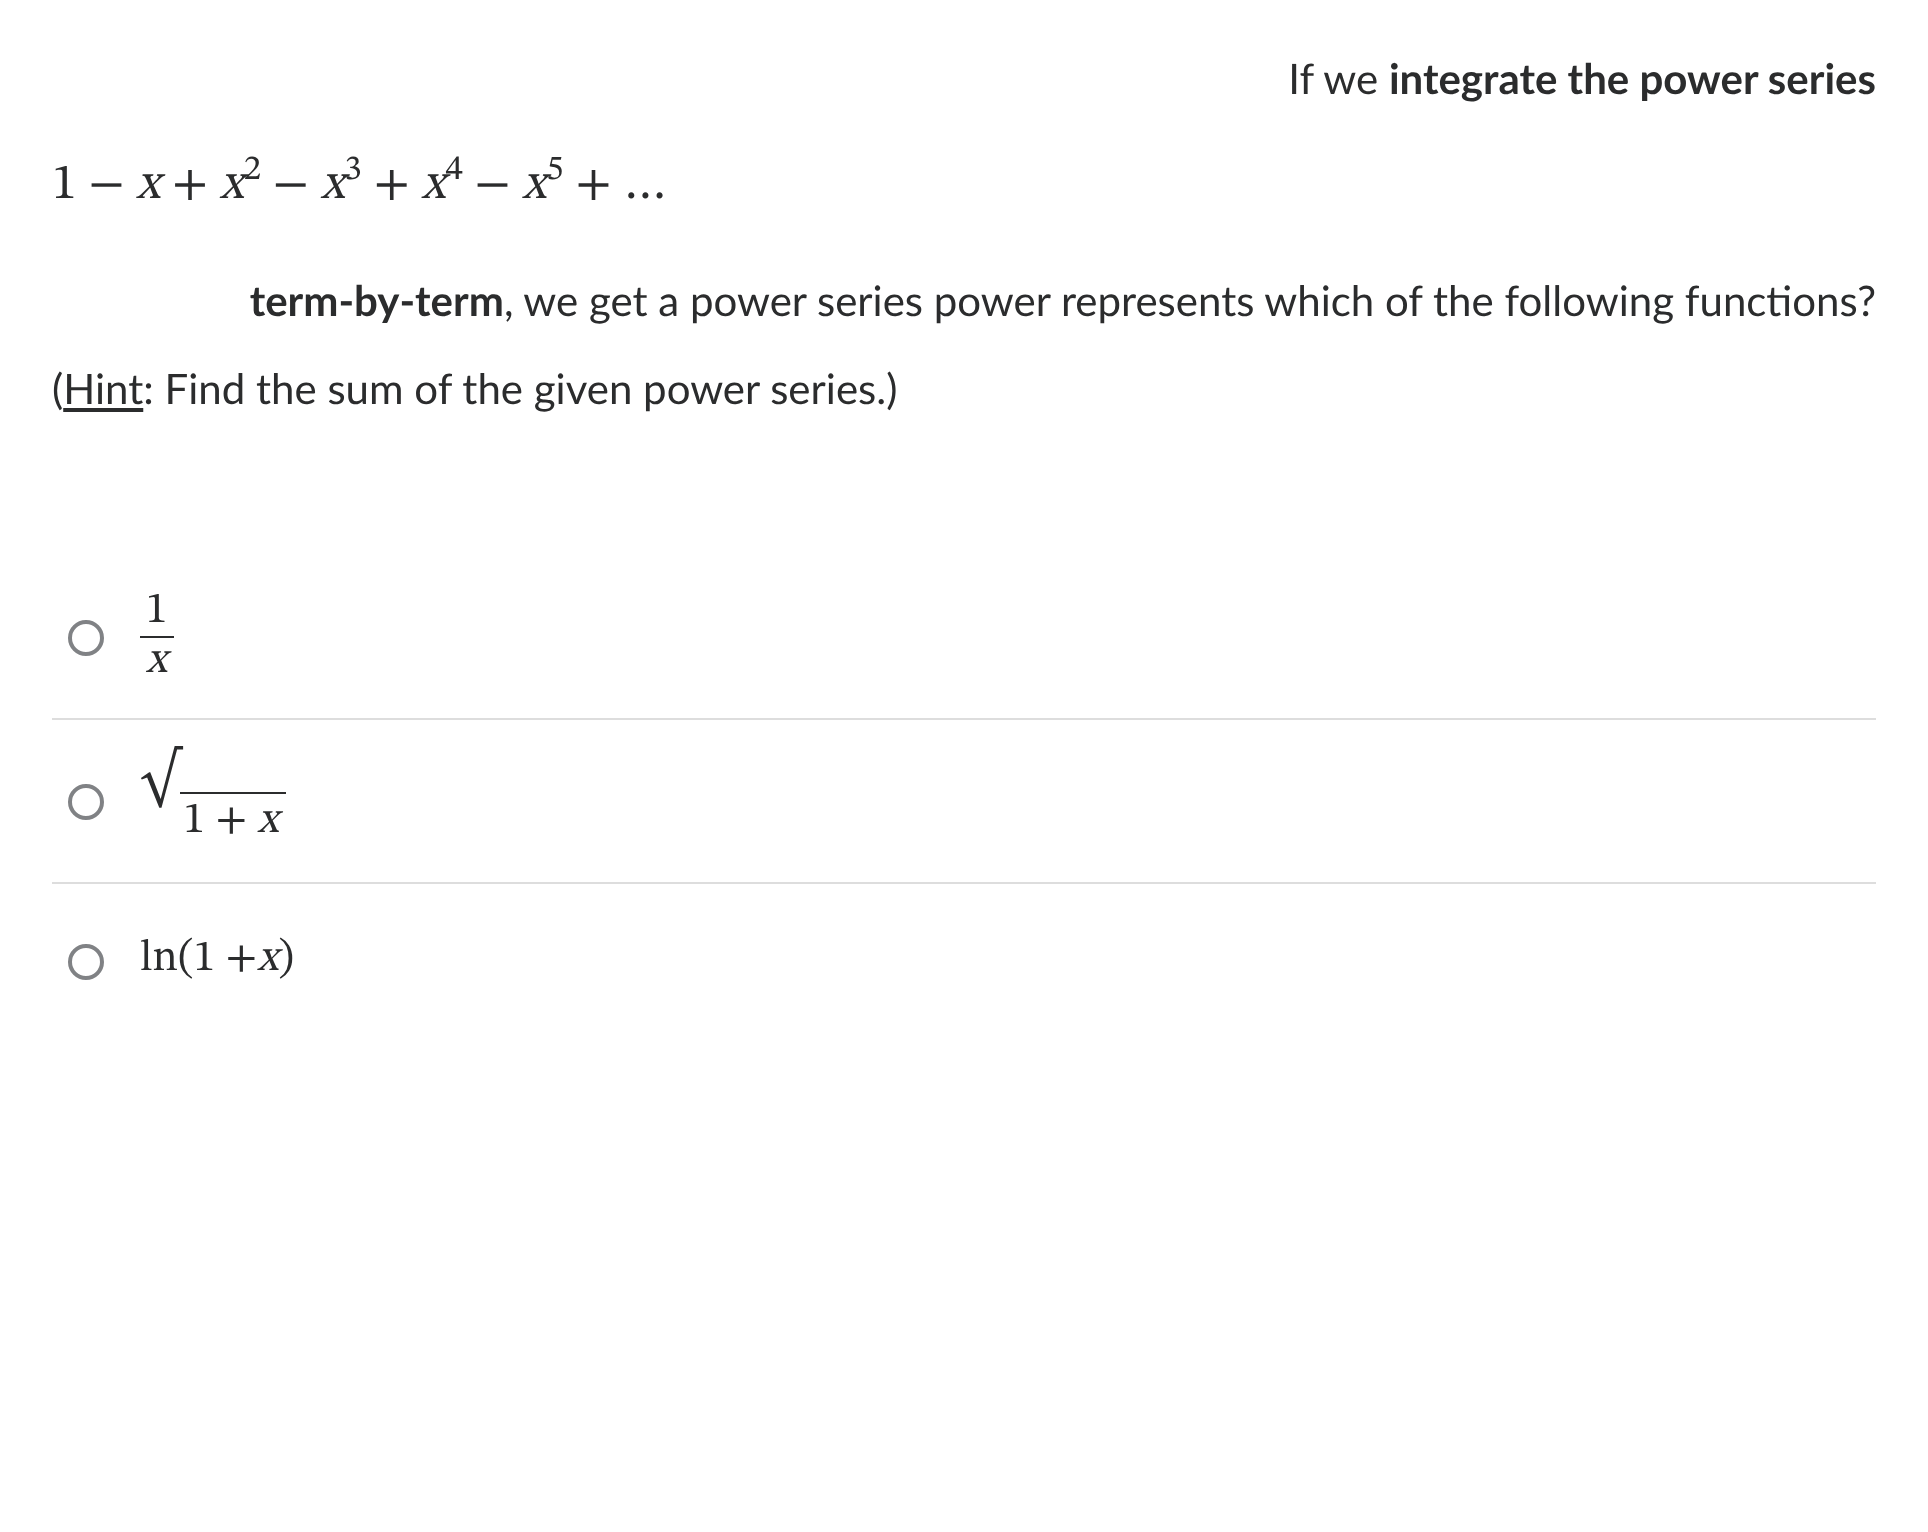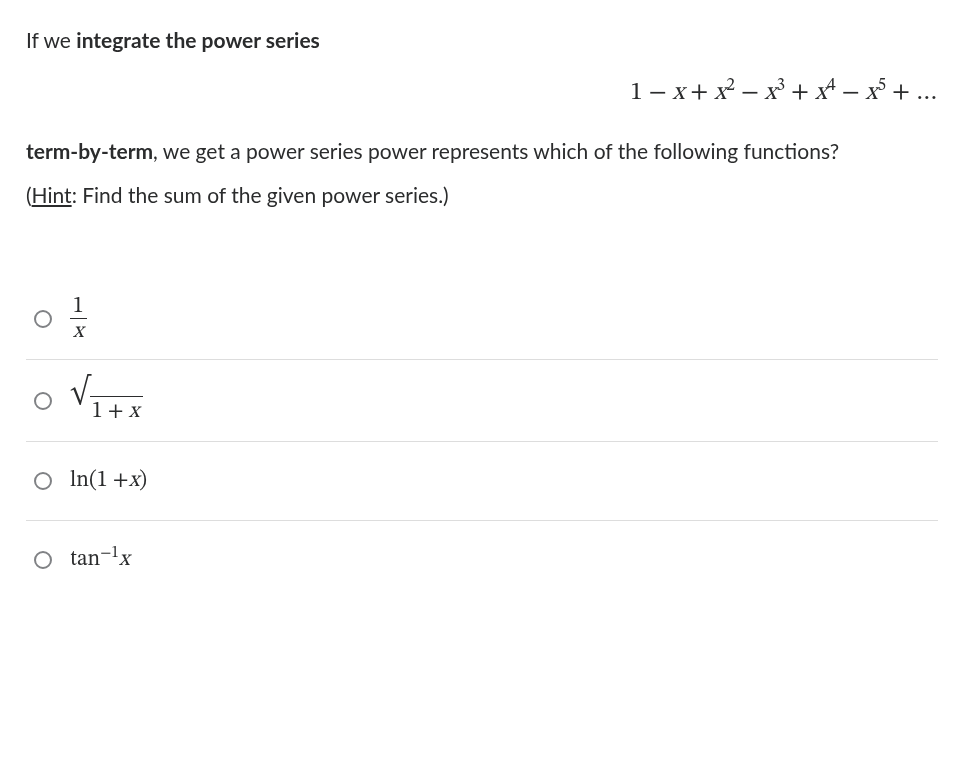--- a/index.html
+++ b/index.html
@@ -7,26 +7,27 @@
     padding: 24px 26px;
     font-family: "Lato", "Helvetica Neue", Arial, sans-serif;
     font-size: 21px;
     color: #2b2c2d;
     width: 964px;
     box-sizing: border-box;
     line-height: 1.5;
   }
   .question-text {
     margin-bottom: 12px;
+    text-align: right;
   }
   .bold {
     font-weight: 700;
   }
   .formula {
-    text-align: right;
+    text-align: left;
     font-family: "STIX Two Math", "Cambria Math", "Times New Roman", serif;
     font-size: 25px;
     margin: 18px 0 24px 0;
   }
   .formula sup {
     font-size: 0.7em;
     vertical-align: super;
     line-height: 0;
   }
   .hint {
@@ -137,19 +138,13 @@
         <span class="sqrt">
           <span class="sqrt-sym">√</span>
           <span class="sqrt-body">1 + <span class="ital">x</span></span>
         </span>
       </div>
     </div>
     <div class="option">
       <div class="radio"></div>
       <div class="opt-math">ln(1 + <span class="ital">x</span>)</div>
     </div>
-    <div class="option">
-      <div class="radio"></div>
-      <div class="opt-math">
-        <span>tan<sup class="neg">−1</sup><span class="ital">x</span></span>
-      </div>
-    </div>
   </div>
 
 </body></html>

